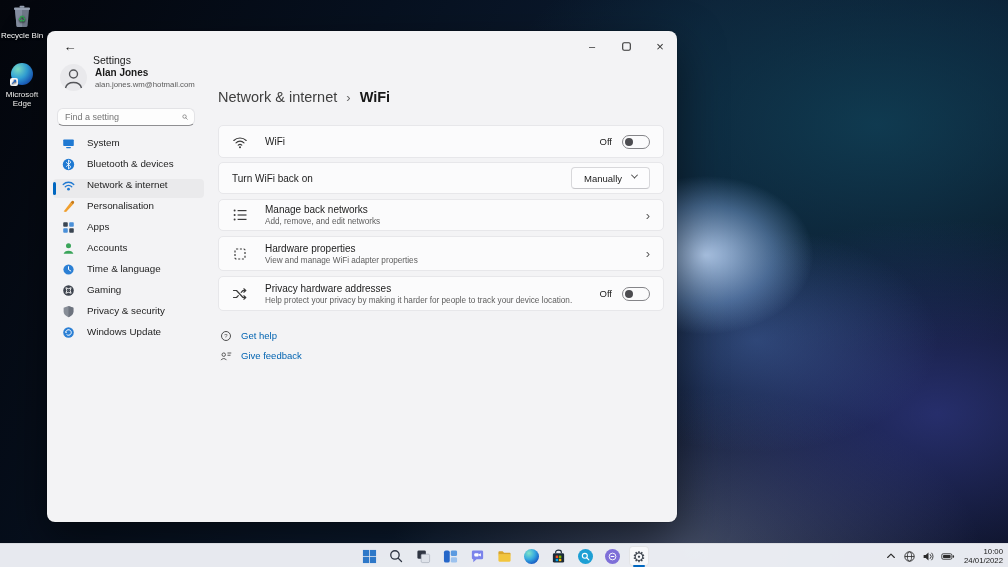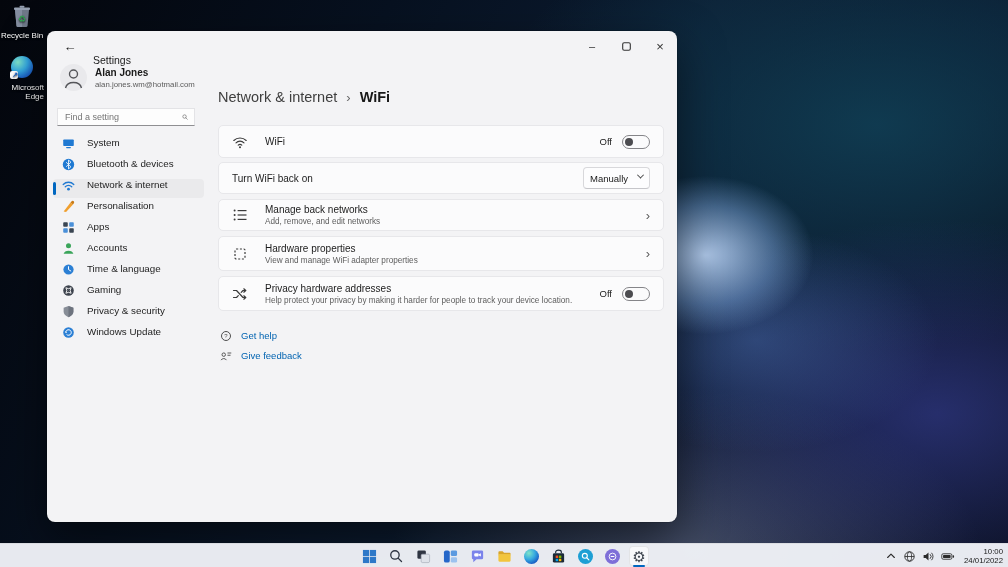--- a/index.html
+++ b/index.html
@@ -40,21 +40,21 @@
   .win-ctl.min { font-size:11px; }
   .win-ctl.max { font-size:9px; }
   .win-ctl.close { font-size:13px; }
 
   
   .sidebar { position:absolute; left:0; top:30px; bottom:0; width:163px; }
   .avatar { position:absolute; left:13px; top:3px; width:27px; height:27px; border-radius:50%; background:#e9e9ec; overflow:hidden; }
   .user-name { position:absolute; left:48px; top:6px; font-size:10px; font-weight:bold; color:#1a1a1a; }
   .user-email { position:absolute; left:48px; top:19px; font-size:7.8px; color:#5a5a5a; }
   .search-box { position:absolute; left:10px; top:47px; width:138px; height:18px; background:#fdfdfd;
-    border:1px solid #e3e3e6; border-bottom:1px solid #8f8f92; border-radius:0; display:flex; align-items:center; }
+    border:1px solid #e3e3e6; border-bottom:1px solid #8f8f92; border-radius:6px; display:flex; align-items:center; }
   .search-box input { border:0; outline:0; background:transparent; flex:1; font-size:9px; padding-left:7px; color:#333;
     font-family:"Liberation Sans", sans-serif; }
   .search-box svg { margin-right:6px; }
   .nav { position:absolute; left:6px; right:6px; top:76px; }
   .nav-item { height:19px; margin-bottom:2px; display:flex; align-items:flex-start; border-radius:4px; position:relative; }
   .nav-item .ic { width:13px; height:13px; margin-left:9px; flex:0 0 13px; }
   .nav-item .lbl { font-size:9.8px; color:#1d1d1d; margin-left:12px; white-space:nowrap; }
   .nav-item.active { background:#eaeaec; }
   .nav-item.active::before { content:""; position:absolute; left:0; top:3px; width:3px; height:13px; border-radius:2px; background:#0067c0; }
 
@@ -68,21 +68,21 @@
     display:flex; align-items:center; padding:0 13px; }
   .card .ric { width:16px; height:16px; flex:0 0 16px; margin-right:17px; }
   .card .tcol { display:flex; flex-direction:column; justify-content:center; }
   .card .t { font-size:10px; color:#1b1b1b; }
   .card .s { font-size:8.2px; color:#5d5d5d; margin-top:2px; }
   .card .right { margin-left:auto; display:flex; align-items:center; }
   .offlbl { font-size:9.5px; color:#1b1b1b; margin-right:10px; }
   .toggle { width:28px; height:14px; border:1px solid #858589; border-radius:8px; background:#fbfbfc; position:relative; }
   .toggle .knob { position:absolute; left:2px; top:2px; width:8px; height:8px; border-radius:50%; background:#4c4c50; }
   .dropdown { border:1px solid #d8d8db; border-bottom-color:#c6c6ca; background:#fdfdfe; border-radius:4px;
-    height:22px; display:flex; align-items:center; padding:0 6px; font-size:9.5px; color:#1b1b1b; }
+    height:22px; display:flex; align-items:center; padding:0 12px; font-size:9.5px; color:#1b1b1b; }
   .dd-chev { width:5px; height:5px; border-right:1.2px solid #444; border-bottom:1.2px solid #444;
     transform:rotate(45deg) translate(-1px,-1px); margin-left:10px; margin-top:-3px; }
   .chev-right { font-size:13px; color:#5a5a5a; }
 
   .links { position:absolute; left:2px; top:268px; }
   .link-row { display:flex; align-items:center; margin-bottom:7px; height:13px; }
   .link-row .lic { width:12px; height:12px; margin-right:9px; }
   .link-row .ltx { font-size:9.5px; color:#0063b1; }
 
   
@@ -113,21 +113,21 @@
       <path d="M4 6 L5.5 22 Q5.7 23 7 23 L15 23 Q16.3 23 16.5 22 L18 6 Z" fill="#6e7888"></path>
       <path d="M4 6 L5.5 22 Q5.7 23 7 23 L11 23 L11 6 Z" fill="#848ea0"></path>
       <rect x="3" y="3.5" width="16" height="2.5" rx="1" fill="#97a1b2"></rect>
       <rect x="8.5" y="1.8" width="5" height="2" rx="1" fill="#97a1b2"></rect>
       <text x="11" y="17.5" text-anchor="middle" font-size="9" fill="#2ea84f">♻</text>
     </svg>
   </div>
   <div>Recycle Bin</div>
 </div>
 
-<div class="desk-icon" style="left:0; top:56px;text-align:right;">
+<div class="desk-icon" style="left:0; top:63px;">
   <div class="glyph">
     <div class="edge-ball">
         <span class="shortcut">↗</span>
       </div>
   </div>
   <div>Microsoft Edge</div>
 </div>
 
 <div class="win">
 

